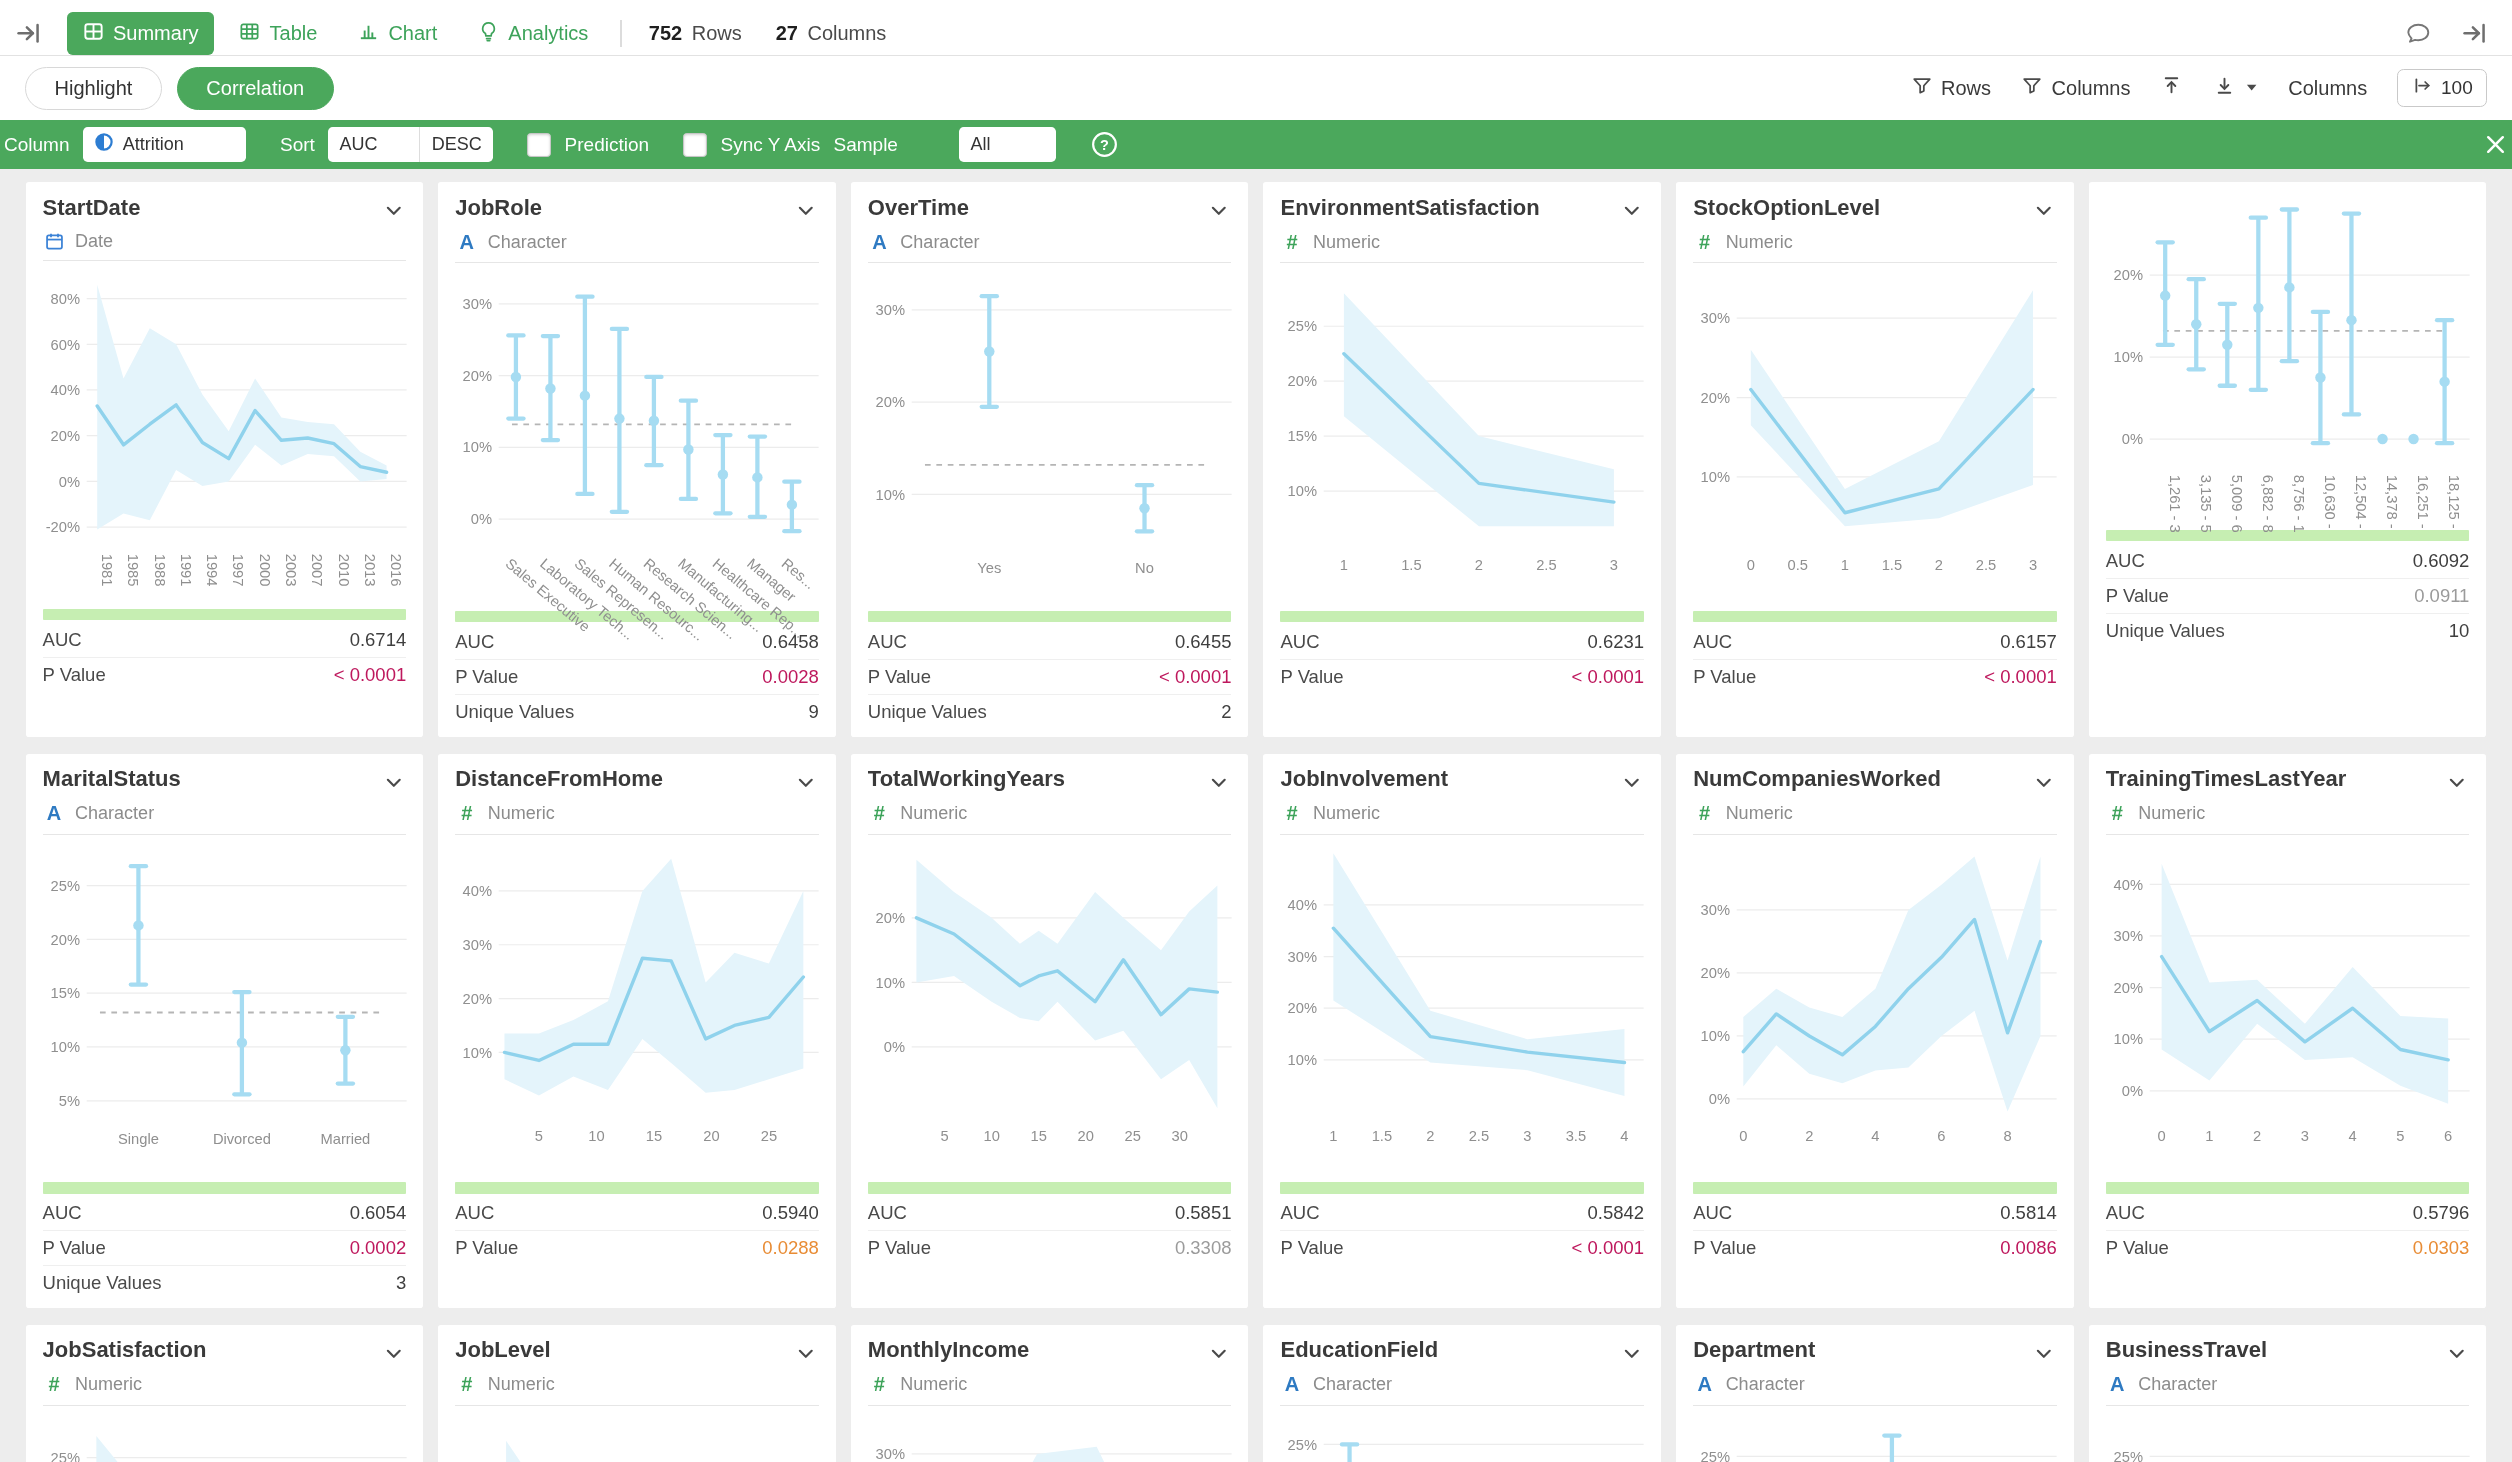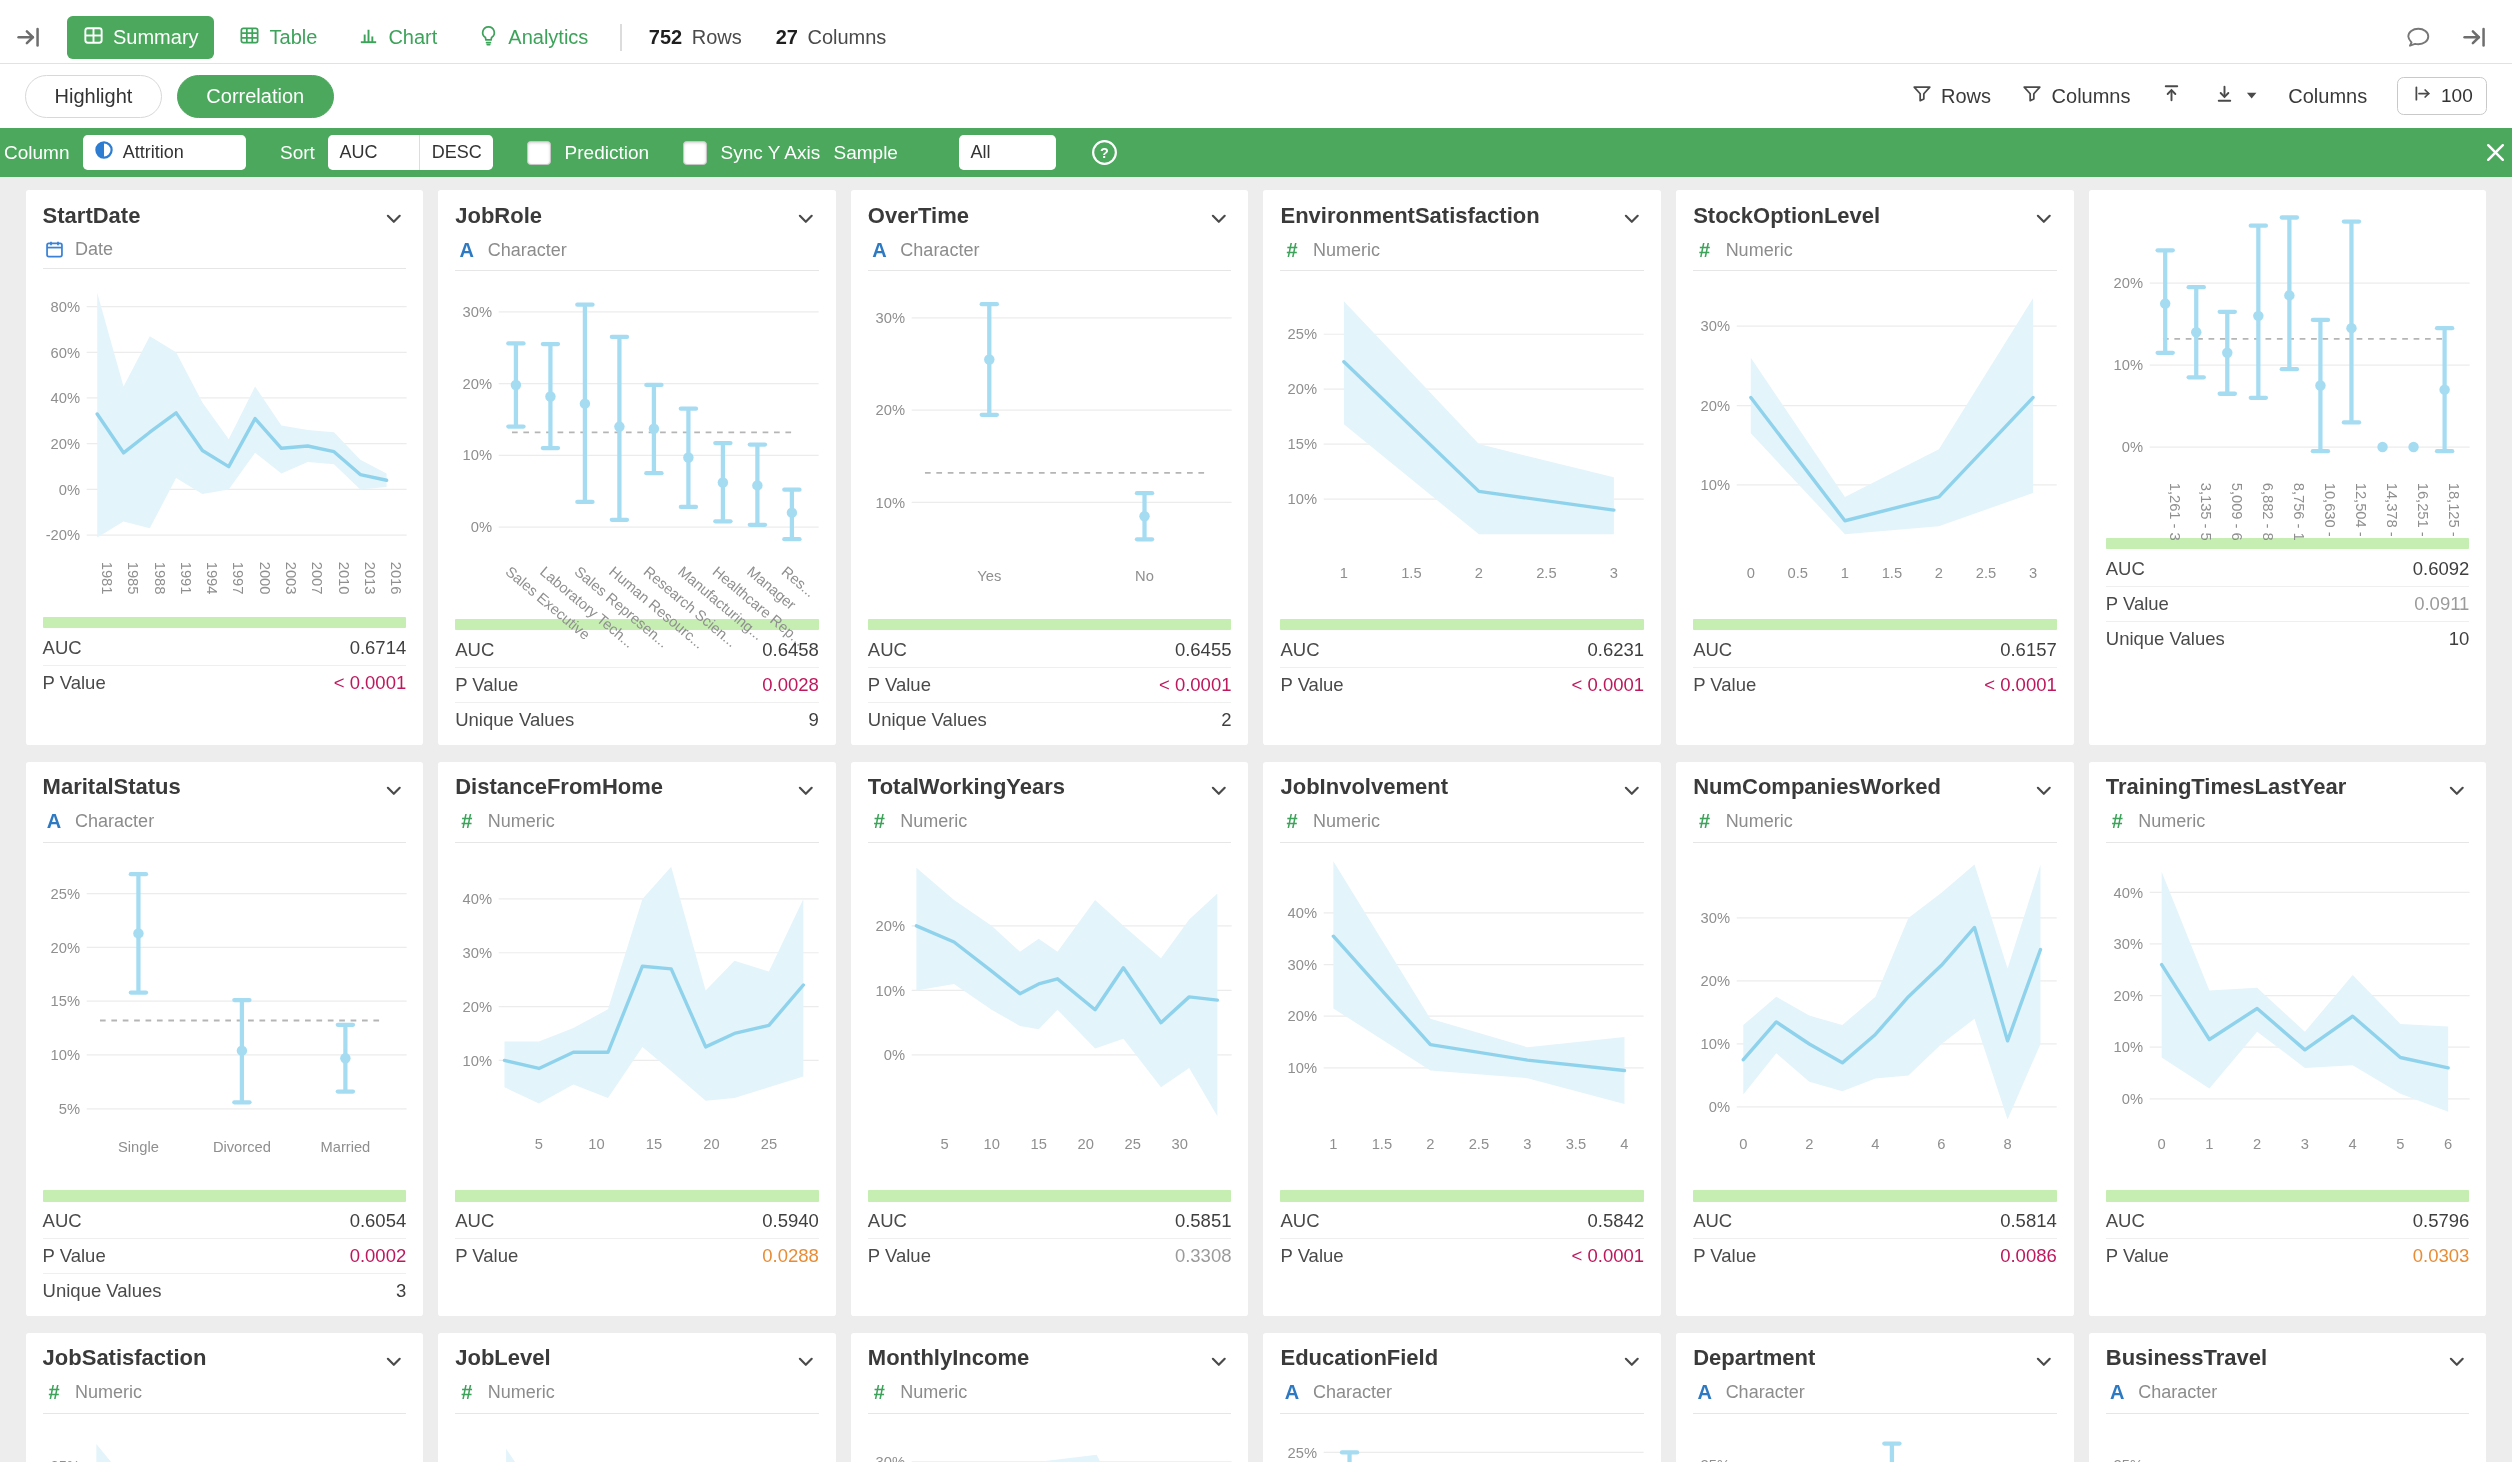--- a/index.html
+++ b/index.html
@@ -1,19 +1,19 @@
 <!DOCTYPE html>
 <html style="font-size:15px"><head>
 <meta charset="utf-8">
 <style>
   * { margin:0; padding:0; box-sizing:border-box; }
   html,body { width:2512px; height:1463px; overflow:hidden; background:#EDEDED;
     font-family:"Liberation Sans","DejaVu Sans",sans-serif; color:#333; }
   
-  .topbar { height:64px; background:#fff; border-bottom:0.9px solid #E2E2E2;
+  .topbar { height:56px; background:#fff; border-bottom:0.9px solid #E2E2E2;
     display:flex; align-items:center; justify-content:space-between; padding:12px 23px 0 15px; }
   .tb-left { display:flex; align-items:center; }
   .icon-btn { display:inline-flex; align-items:center; justify-content:center; cursor:pointer; }
   .tabs { display:flex; align-items:center; gap:9.5px; margin-left:23px; }
   .tab { display:flex; align-items:center; gap:8.5px; border:none; background:transparent;
     font-family:inherit; font-size:20px; color:#3DA35A; padding:7.6px 15px; border-radius:5.7px; cursor:pointer; }
   .tab.active { background:#4BA85C; color:#fff; }
   .vdiv { width:1.9px; height:26.6px; background:#DCDCDC; margin:0 26.6px 0 17px; }
   .counts { display:flex; align-items:center; gap:9.5px; font-size:20px; color:#4A4A4A; }
   .counts b { color:#1F1F1F; font-weight:700; }

